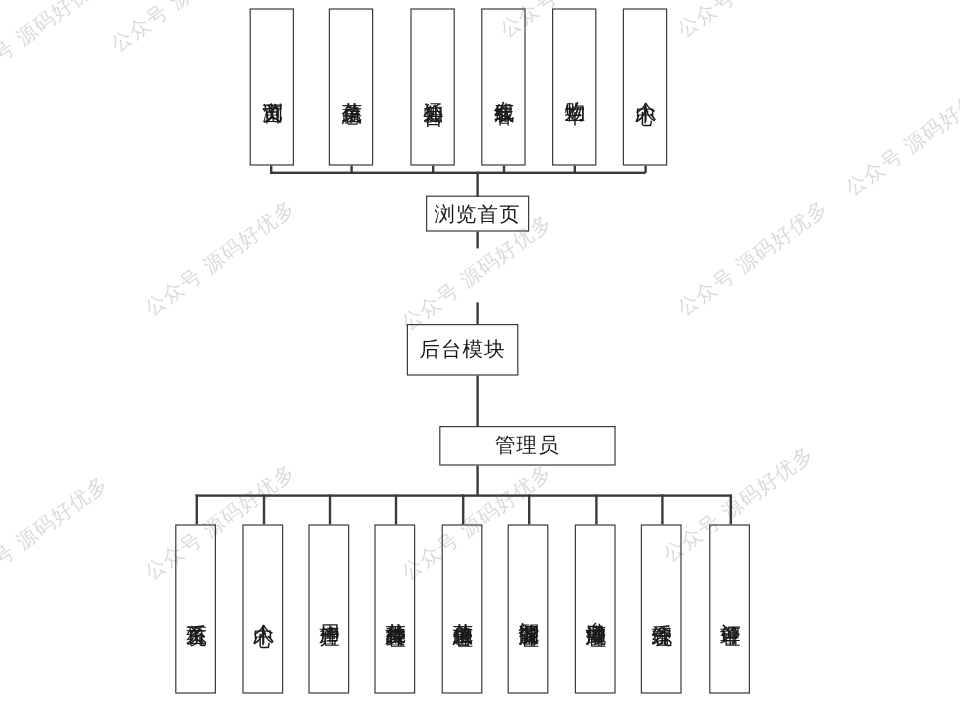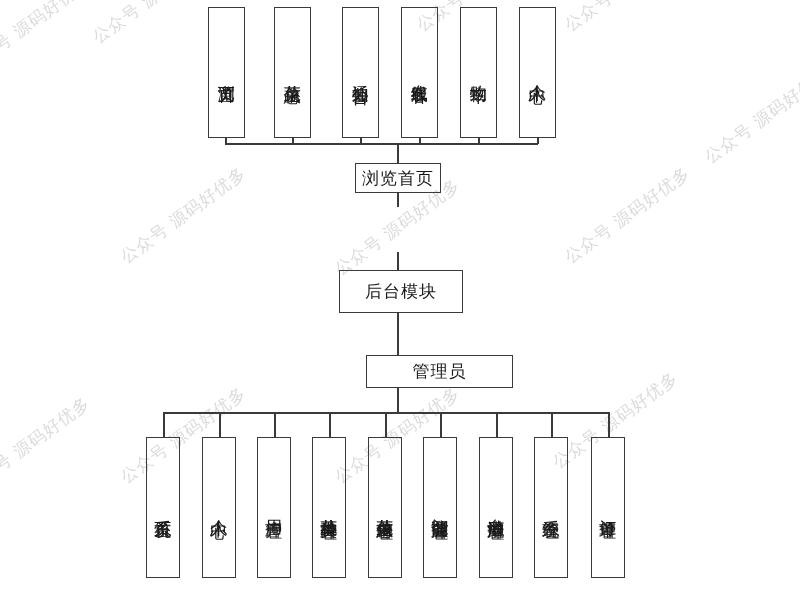--- a/index.html
+++ b/index.html
@@ -137,21 +137,21 @@
 
     <div class="node horizontal" style="left:355px; top:163px; width:86px; height:30px;">
       <span class="label">浏览首页</span>
     </div>
 
     <div class="line v" style="left:397px; top:193px; height:14px;"></div>
 
 
     <div class="line v" style="left:397px; top:252px; height:18px;"></div>
 
-    <div class="node horizontal" style="left:339px; top:270px; width:124px; height:43px;">
+    <div class="node horizontal" style="left:339px; top:270px; width:93px; height:43px;">
       <span class="label">后台模块</span>
     </div>
 
     <div class="line v" style="left:397px; top:313px; height:42px;"></div>
 
     <div class="node horizontal" style="left:324px; top:355px; width:147px; height:33px;margin-left:42px;">
       <span class="label">管理员</span>
     </div>
 
     <div class="line v" style="left:397px; top:388px; height:25px;"></div>

